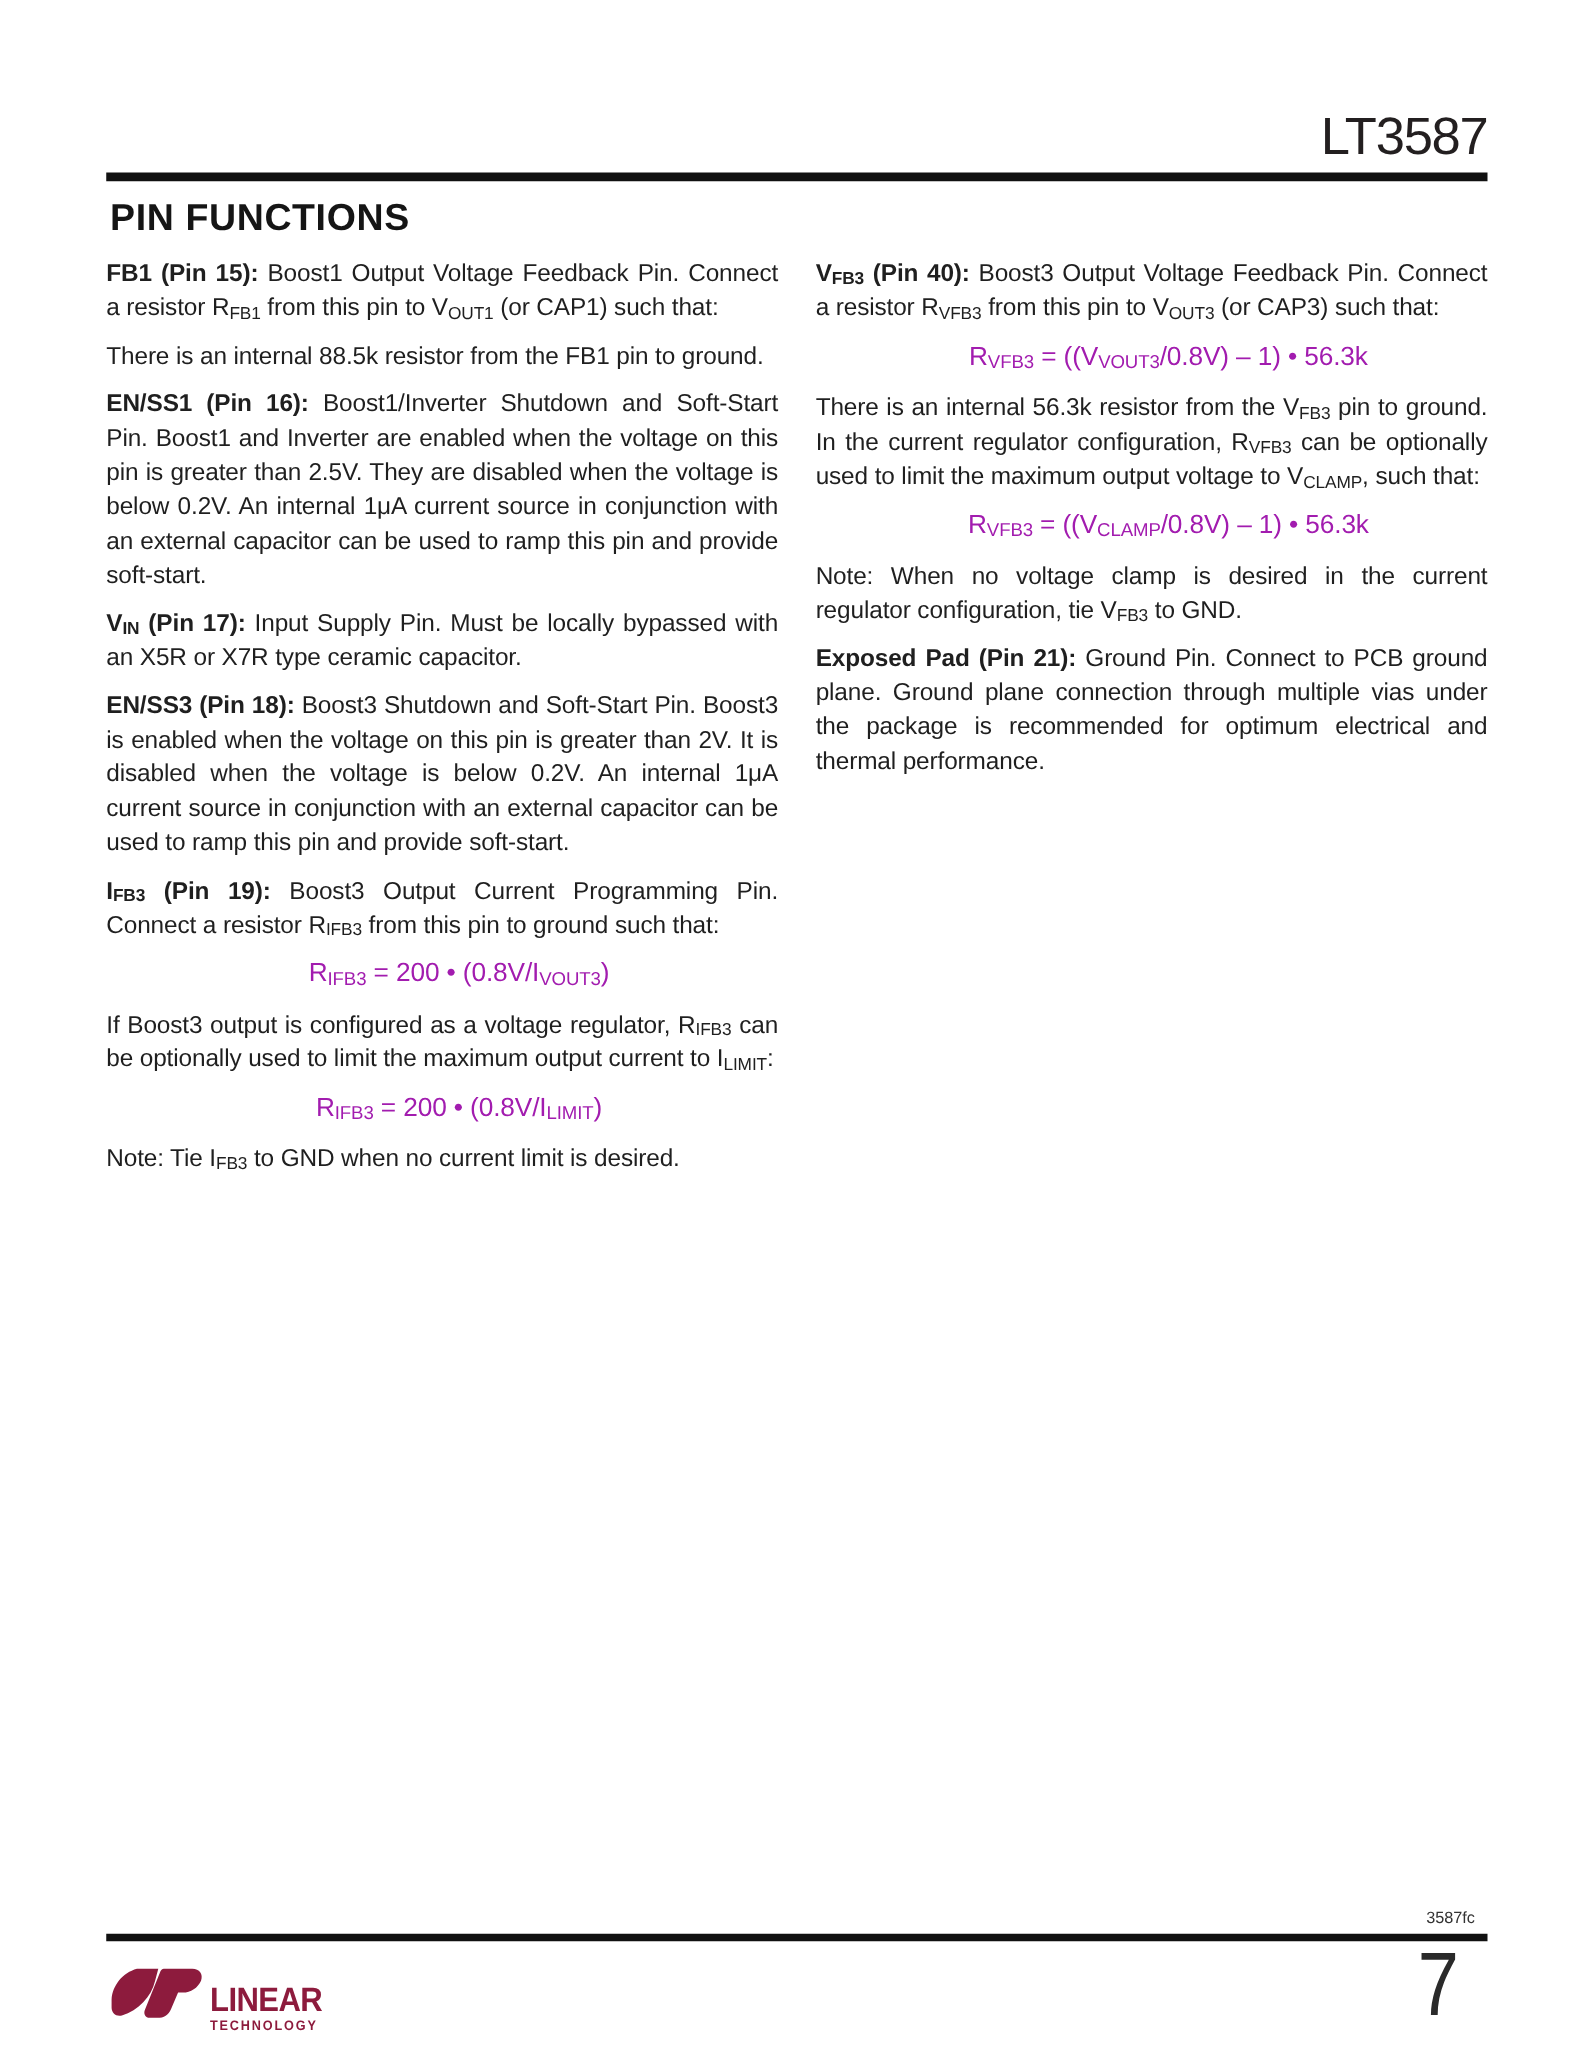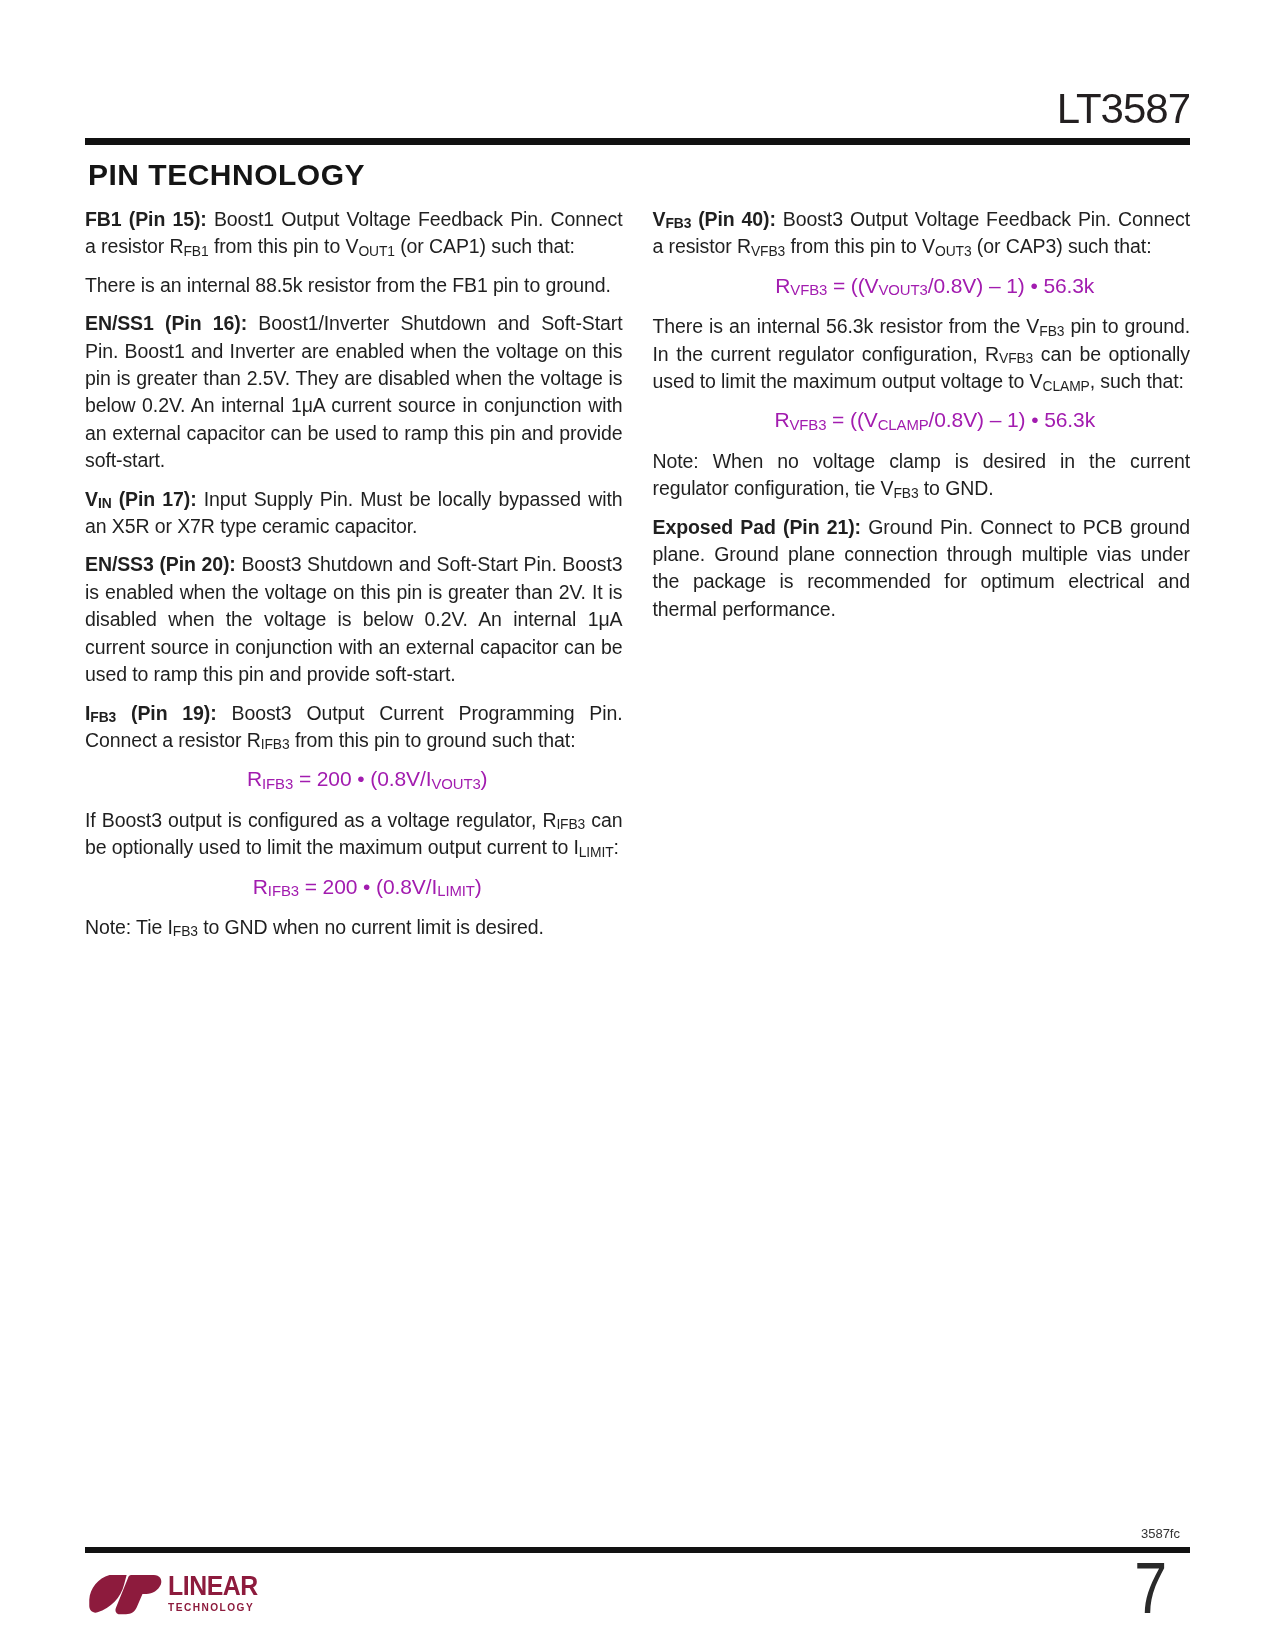--- a/index.html
+++ b/index.html
@@ -48,21 +48,21 @@
   }
   .footer-rule {
     position:absolute; top:1547px; left:85px; right:85px; height:6px;
     background:#111111;
   }
   .logo {
     position:absolute; left:88px; top:1572px;
     display:flex; align-items:flex-start; gap:4px;
   }
   .logo svg { display:block; }
-  .logo-text { display:flex; flex-direction:column; margin-top:1px; }
+  .logo-text { display:flex; flex-direction:column; margin-top:15px; }
   .logo-brand {
     font-size:27px; font-weight:bold; letter-spacing:-0.5px;
     transform:scaleX(0.92); transform-origin:left top; line-height:1;
   }
   .logo-sub {
     font-size:11px; letter-spacing:1.6px; font-weight:bold;
     transform:scaleX(0.92); transform-origin:left top;
     margin-top:2px; line-height:1;
   }
   .page-number {
@@ -72,29 +72,29 @@
   }
 </style>
 </head>
 <body>
 
 <div class="page">
 
   <div class="part-number">LT3587</div>
   <div class="header-rule"></div>
 
-  <div class="section-title">PIN TECHNOLOGY</div>
+  <div class="section-title">PIN FUNCTIONS</div>
 
   <div class="columns">
     <div class="col">
         <p class="para"><strong>FB1 (Pin 15): </strong>Boost1 Output Voltage Feedback Pin. Connect a resistor R<sub>FB1</sub> from this pin to V<sub>OUT1</sub> (or CAP1) such that:</p>
         <p class="para">There is an internal 88.5k resistor from the FB1 pin to ground.</p>
         <p class="para"><strong>EN/SS1 (Pin 16): </strong>Boost1/Inverter Shutdown and Soft-Start Pin. Boost1 and Inverter are enabled when the voltage on this pin is greater than 2.5V. They are disabled when the voltage is below 0.2V. An internal 1μA current source in conjunction with an external capacitor can be used to ramp this pin and provide soft-start.</p>
         <p class="para"><strong>V</strong><strong><sub>IN</sub></strong><strong> (Pin 17): </strong>Input Supply Pin. Must be locally bypassed with an X5R or X7R type ceramic capacitor.</p>
-        <p class="para"><strong>EN/SS3 (Pin 20): </strong>Boost3 Shutdown and Soft-Start Pin. Boost3 is enabled when the voltage on this pin is greater than 2V. It is disabled when the voltage is below 0.2V. An internal 1μA current source in conjunction with an external capacitor can be used to ramp this pin and provide soft-start.</p>
+        <p class="para"><strong>EN/SS3 (Pin 18): </strong>Boost3 Shutdown and Soft-Start Pin. Boost3 is enabled when the voltage on this pin is greater than 2V. It is disabled when the voltage is below 0.2V. An internal 1μA current source in conjunction with an external capacitor can be used to ramp this pin and provide soft-start.</p>
         <p class="para"><strong>I</strong><strong><sub>FB3</sub></strong><strong> (Pin 19): </strong>Boost3 Output Current Programming Pin. Connect a resistor R<sub>IFB3</sub> from this pin to ground such that:</p>
         <p class="formula">R<sub>IFB3</sub> = 200 • (0.8V/I<sub>VOUT3</sub>)</p>
         <p class="para">If Boost3 output is configured as a voltage regulator, R<sub>IFB3</sub> can be optionally used to limit the maximum output current to I<sub>LIMIT</sub>:</p>
         <p class="formula">R<sub>IFB3</sub> = 200 • (0.8V/I<sub>LIMIT</sub>)</p>
         <p class="para">Note: Tie I<sub>FB3</sub> to GND when no current limit is desired.</p>
       </div>
     <div class="col">
         <p class="para"><strong>V</strong><strong><sub>FB3</sub></strong><strong> (Pin 40): </strong>Boost3 Output Voltage Feedback Pin. Connect a resistor R<sub>VFB3</sub> from this pin to V<sub>OUT3</sub> (or CAP3) such that:</p>
         <p class="formula">R<sub>VFB3</sub> = ((V<sub>VOUT3</sub>/0.8V) – 1) • 56.3k</p>
         <p class="para">There is an internal 56.3k resistor from the V<sub>FB3</sub> pin to ground. In the current regulator configuration, R<sub>VFB3</sub> can be optionally used to limit the maximum output voltage to V<sub>CLAMP</sub>, such that:</p>

